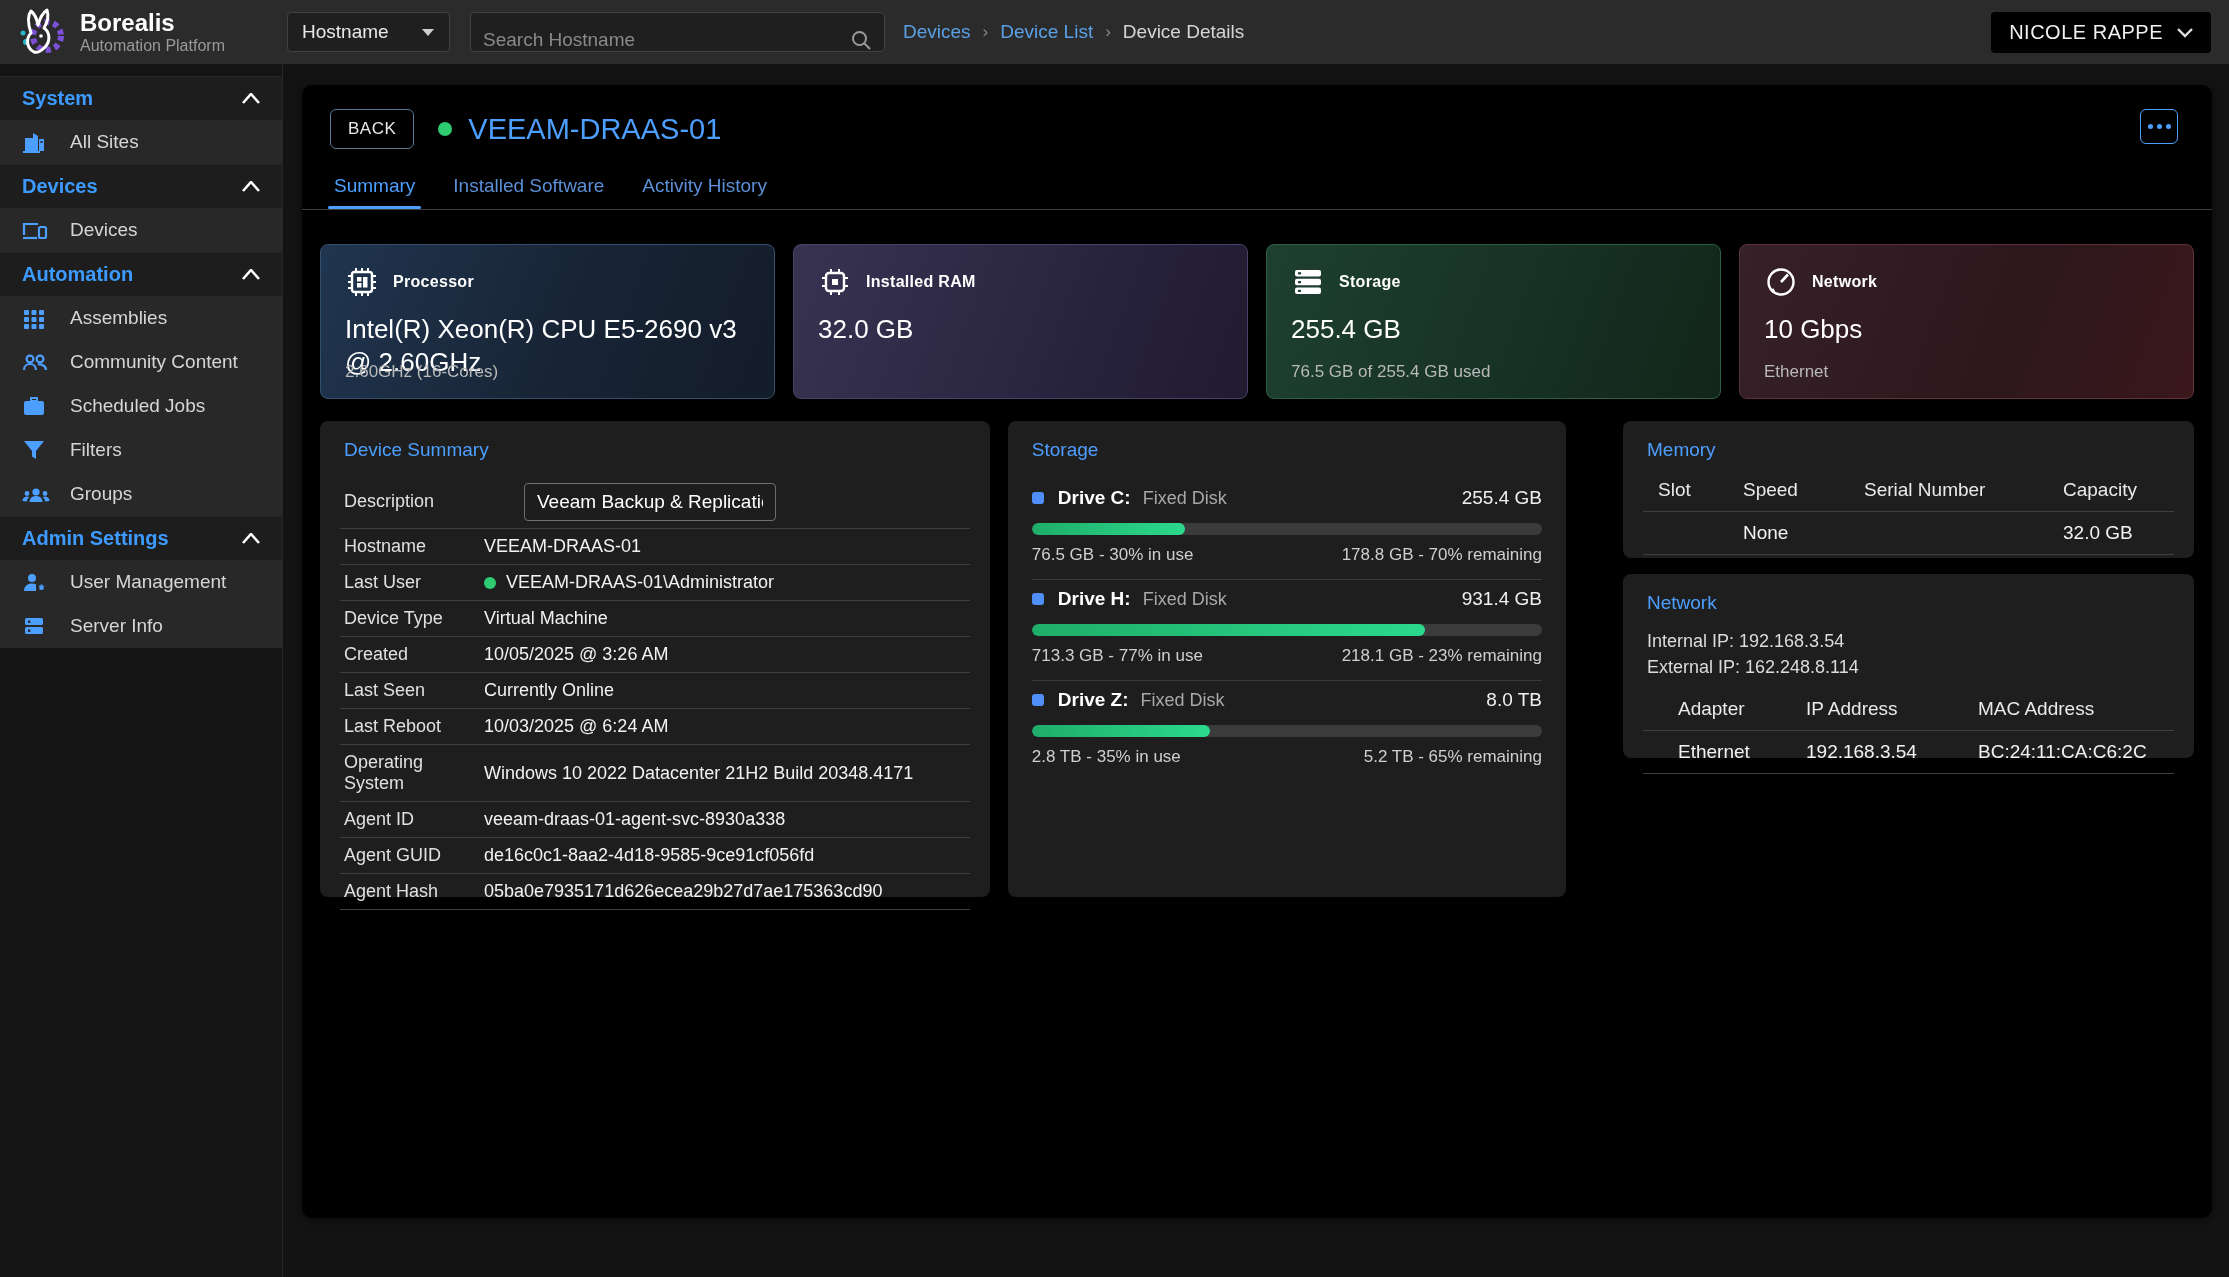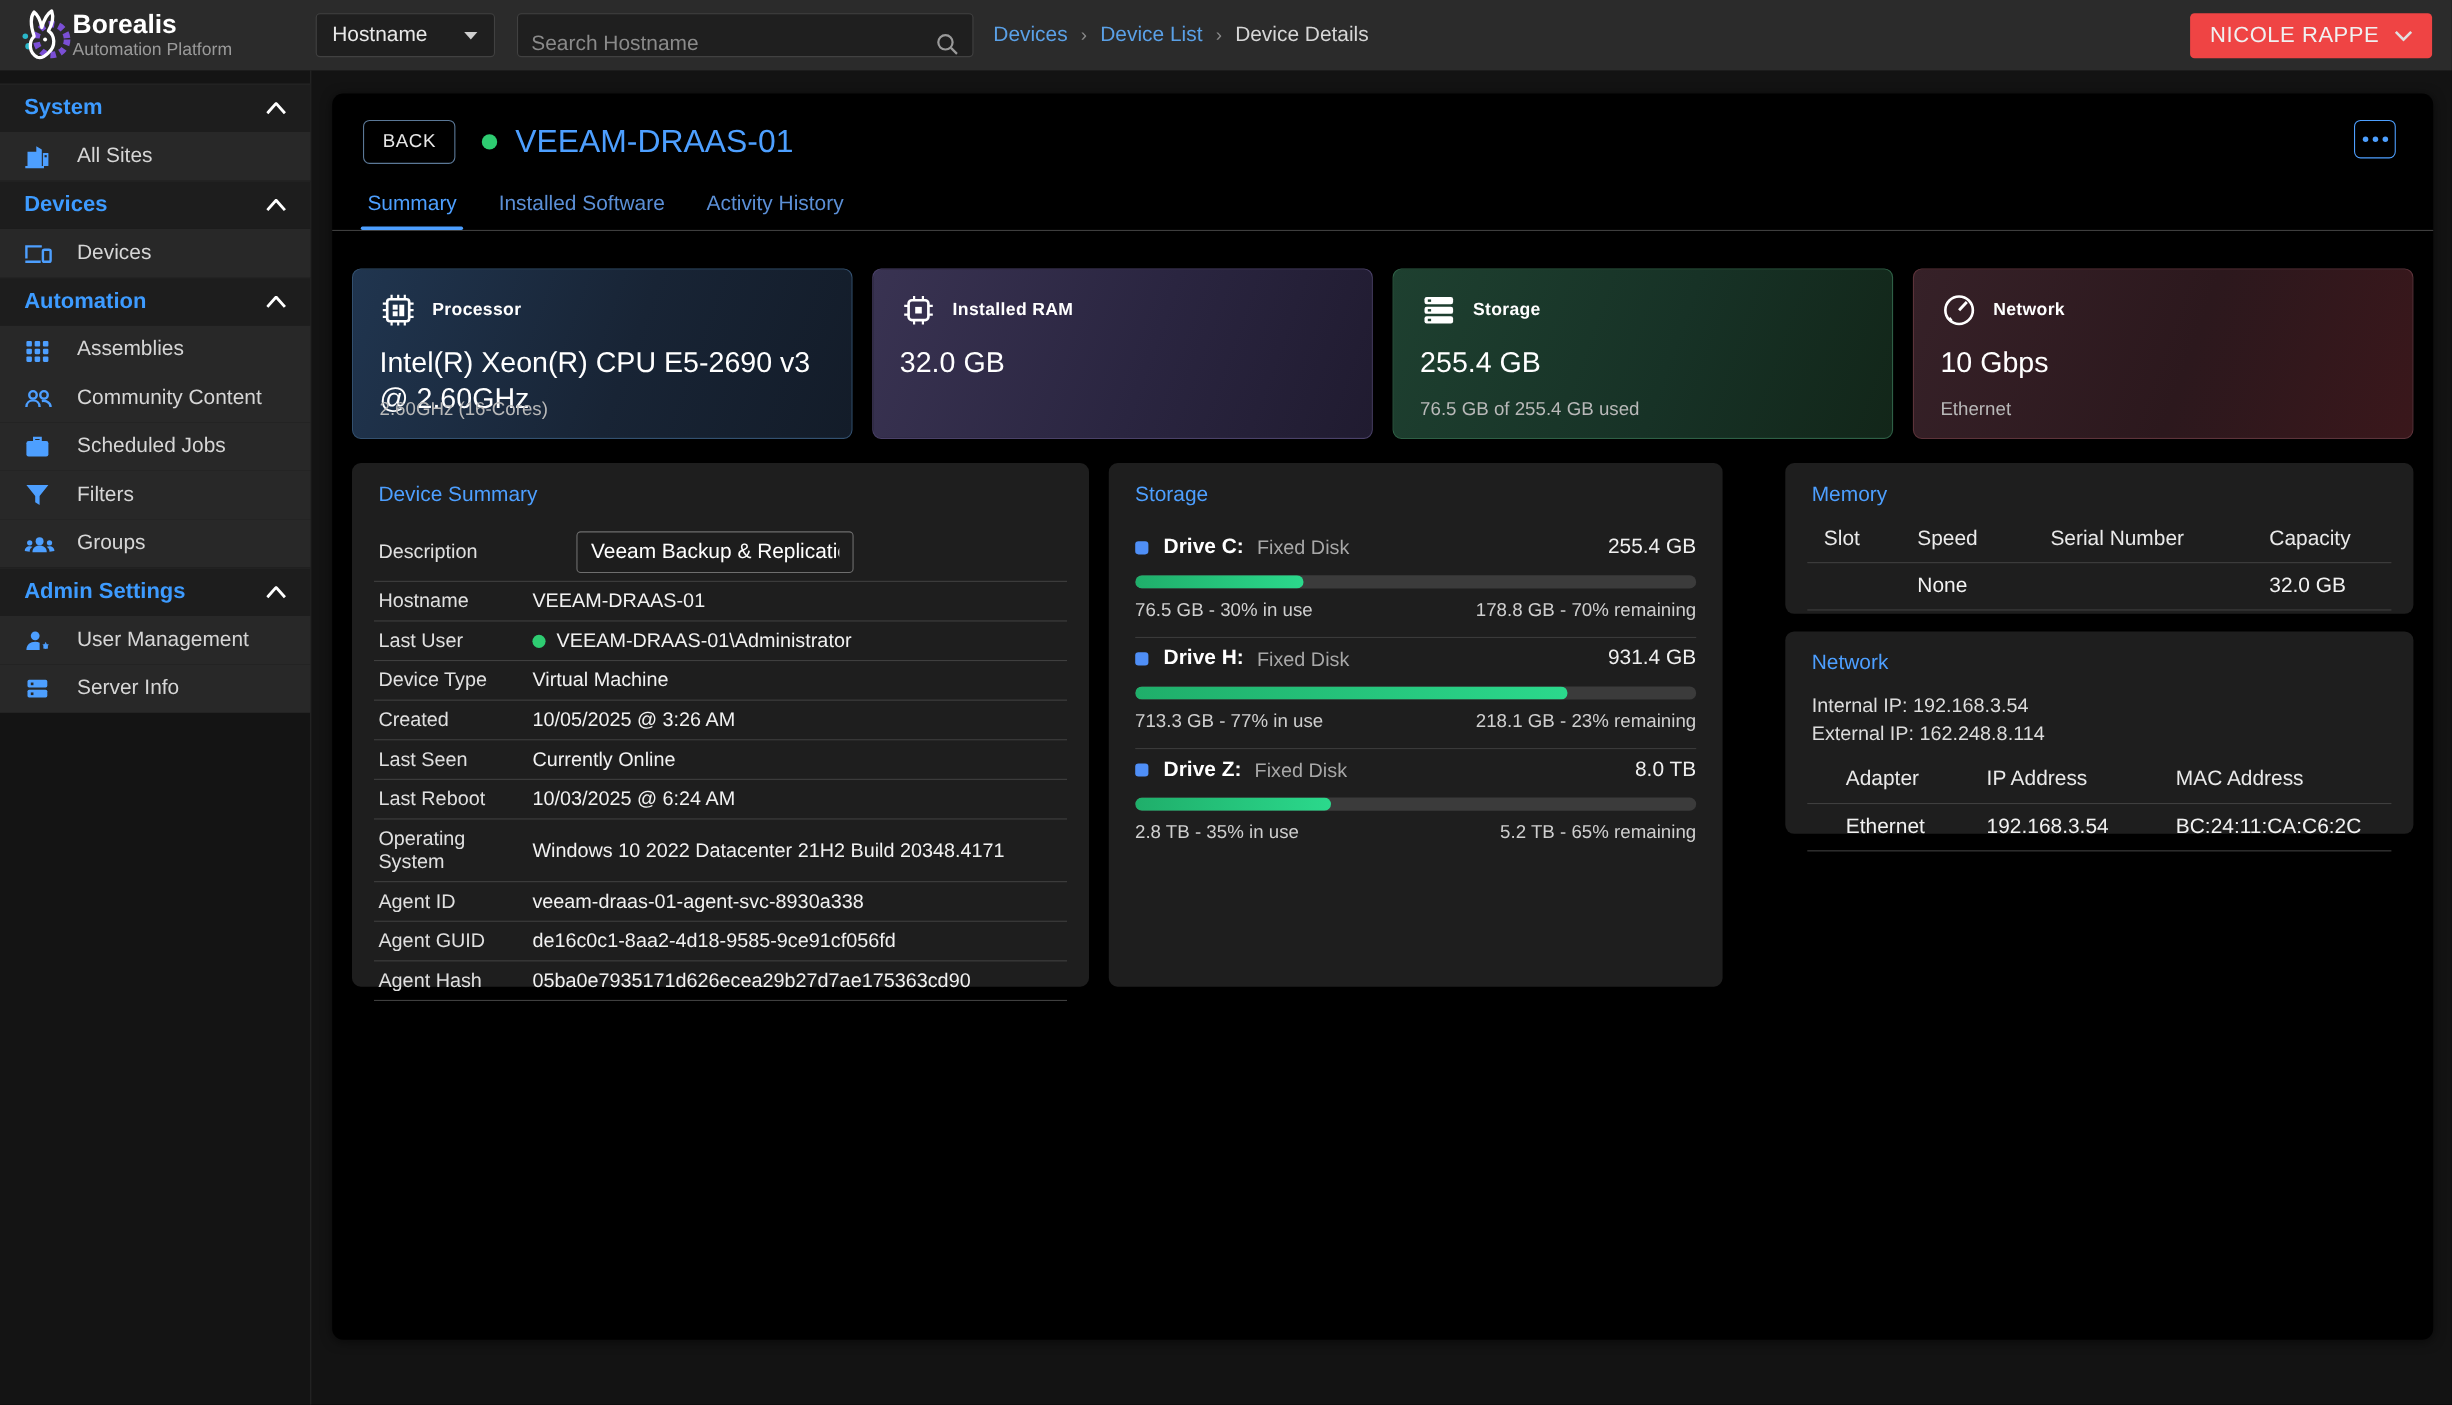--- a/index.html
+++ b/index.html
@@ -11,21 +11,21 @@
     overflow:hidden;
     position:relative;
   }
   svg { display:block; }
 
   
   .topbar {
     position:absolute; top:0; left:0; width:2229px; height:64px;
     background:#2b2b2b; display:flex; align-items:center; z-index:5;
   }
-  .brand { width:283px; display:flex; align-items:center; padding-left:14px; flex:none; }
+  .brand { width:283px; display:flex; align-items:center; gap:14px; padding-left:14px; flex:none; }
   .brand-text { line-height:1.05; }
   .brand-name { font-size:24px; font-weight:bold; color:#ffffff; }
   .brand-sub  { font-size:16px; color:#9a9a9a; margin-top:3px; }
 
   .filter-select {
     width:163px; height:40px; background:#1f1f1f; border:1px solid #414141;
     border-radius:4px; display:flex; align-items:center; justify-content:space-between;
     padding:0 14px; font-size:19px; color:#e8e8e8; margin-left:4px; cursor:pointer;
   }
   .search-box {
@@ -37,21 +37,21 @@
     color:#e8e8e8; font-size:19px; font-family:"Liberation Sans", sans-serif;
   }
   .search-box input::placeholder { color:#8a8a8a; }
 
   .breadcrumb { display:flex; align-items:center; gap:12px; margin-left:18px; font-size:19px; }
   .breadcrumb .crumb-link { color:#5aa0e6; cursor:pointer; }
   .breadcrumb .crumb-current { color:#d6d6d6; }
   .breadcrumb .crumb-sep { color:#8a8a8a; font-size:17px; }
 
   .user-menu {
-    position:absolute; right:18px; top:12px; height:41px; background:#ef4444;
+    position:absolute; right:18px; top:12px; height:41px; background:#000000;
     border-radius:4px; display:flex; align-items:center; gap:14px; padding:0 18px;
     font-size:20px; letter-spacing:0.5px; color:#f0f0f0; cursor:pointer;
   }
 
   
   .sidebar {
     position:absolute; top:64px; left:0; width:283px; height:1213px;
     border-right:1px solid #272727; background:#141414;
   }
   .nav { padding-top:12px; }

